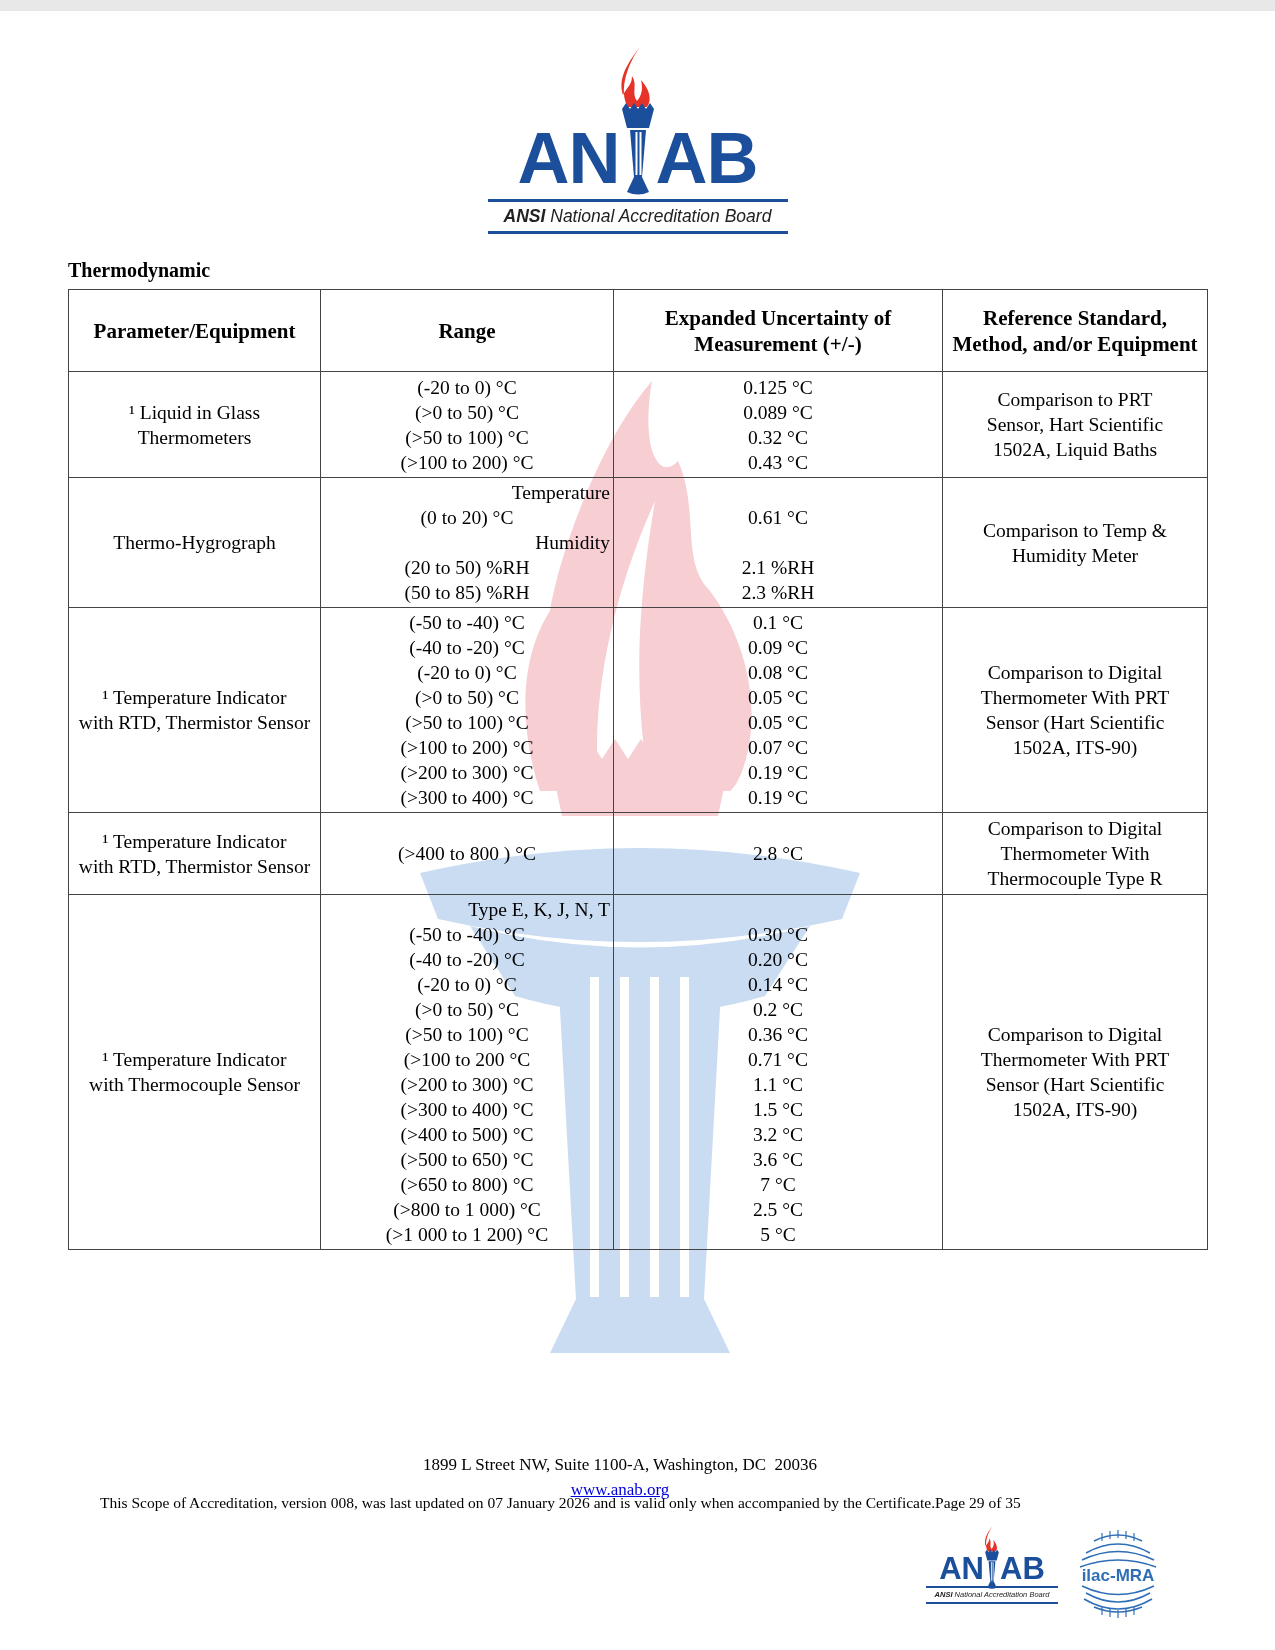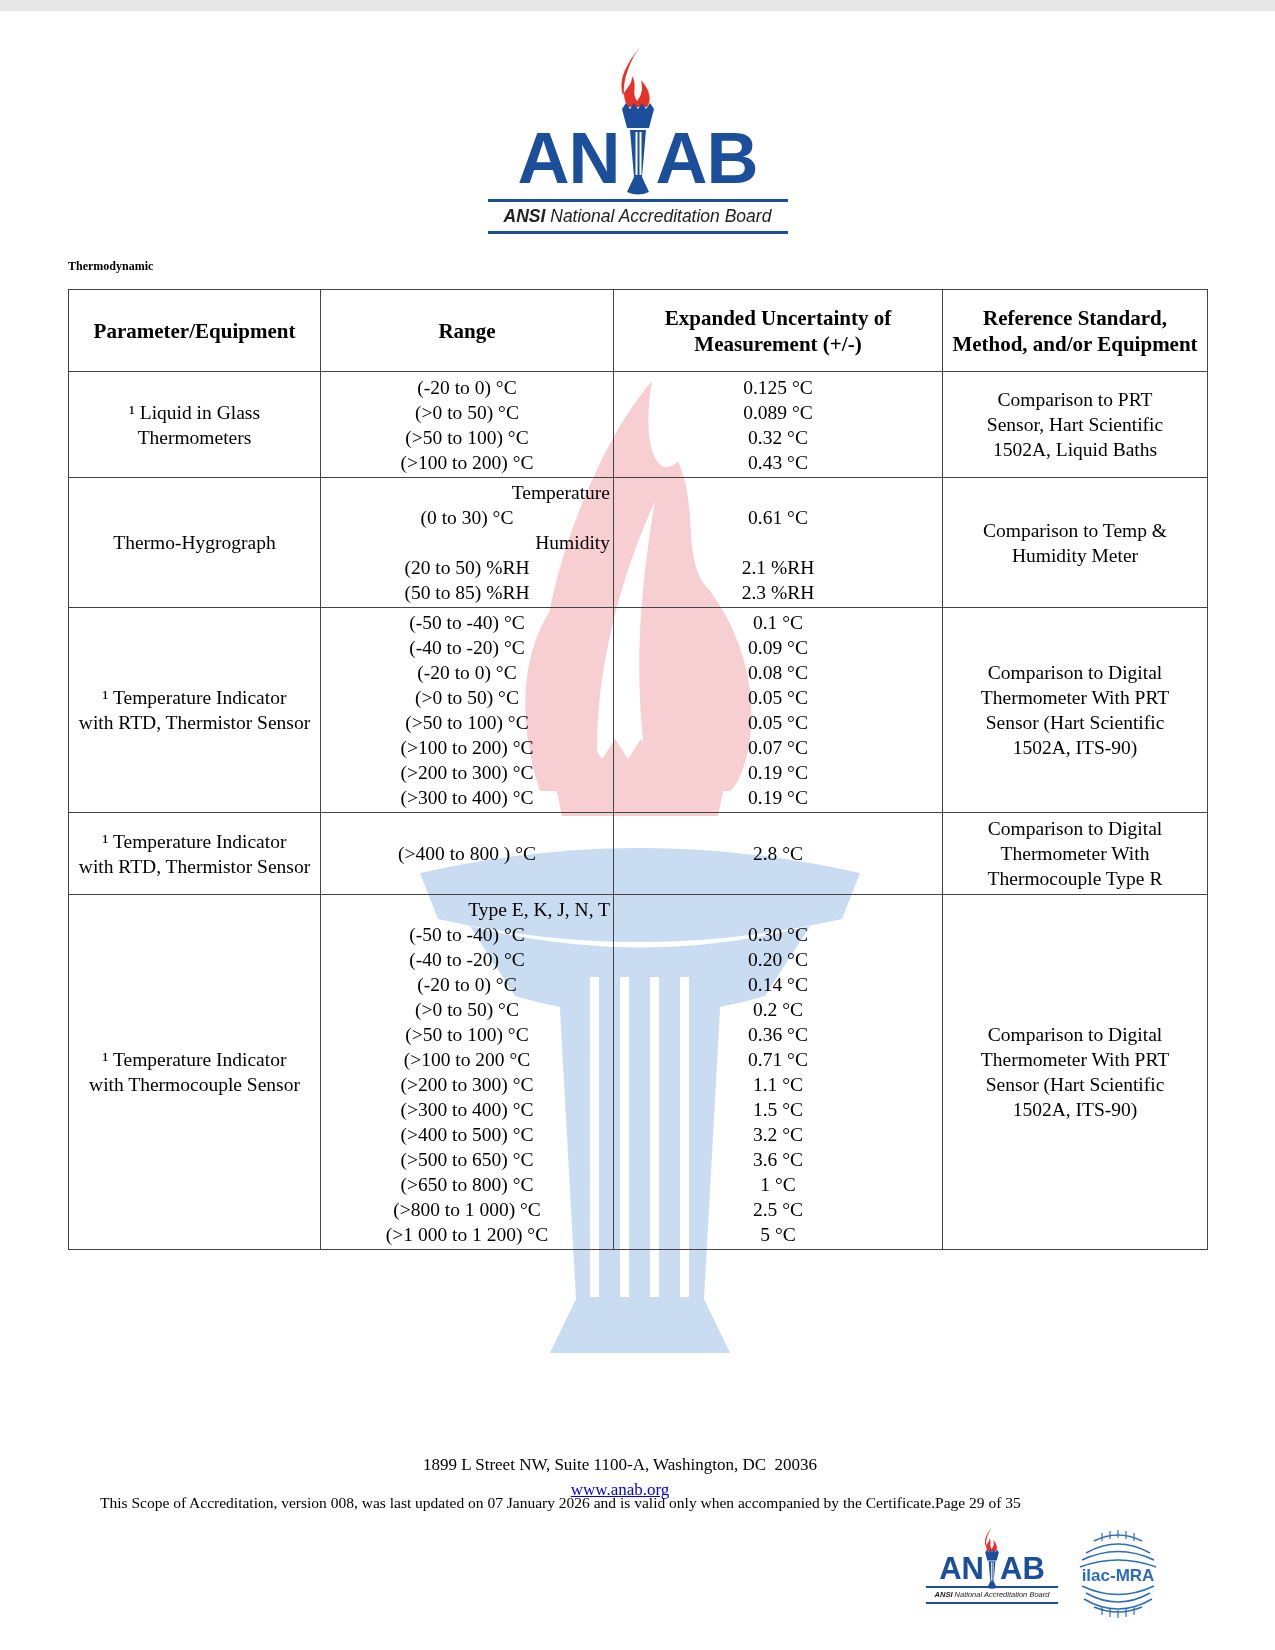--- a/index.html
+++ b/index.html
@@ -13,21 +13,21 @@
   .wordmark{position:absolute;bottom:0;left:0;width:100%;display:flex;justify-content:center;gap:36px;
             font-family:"Liberation Sans",sans-serif;font-weight:700;font-size:72px;line-height:0.92;
             color:#1b4e9b;letter-spacing:-1px;}
   .torch{position:absolute;left:50%;top:-6px;transform:translateX(-50%);z-index:3;}
   .logo-rule{height:3px;background:#1b4e9b;margin-top:8px;}
   .tagline{font-family:"Liberation Sans",sans-serif;font-style:italic;font-size:17.5px;color:#222;
            margin-top:4px;white-space:nowrap;}
   .tagline .b{font-weight:700;}
   .logo-rule2{height:3px;background:#1b4e9b;margin-top:4px;}
   
-  .section-title{position:absolute;left:68px;top:248px;font-size:12px;font-weight:700;z-index:1;}
+  .section-title{position:absolute;left:68px;top:248px;font-size:20px;font-weight:700;z-index:1;}
   .scope-table{position:absolute;left:68px;top:278px;width:1139px;border-collapse:collapse;
                table-layout:fixed;z-index:1;}
   .scope-table col.c1{width:252px}.scope-table col.c2{width:293px}
   .scope-table col.c3{width:329px}.scope-table col.c4{width:265px}
   .scope-table th{border:1px solid #444;font-size:21px;line-height:26px;font-weight:700;
                   text-align:center;padding:4px 8px;background:transparent;}
   .scope-table thead tr{height:82px;}
   .scope-table td{border:1px solid #444;vertical-align:middle;padding:2px 3px;}
   .scope-table tbody tr:nth-child(1){height:106px;}
   .scope-table tbody tr:nth-child(2){height:124px;}
@@ -133,21 +133,21 @@
             <div class="ln">Sensor, Hart Scientific</div>
             <div class="ln">1502A, Liquid Baths</div>
           </td>
         </tr>
         <tr>
           <td>
             <div class="ln">Thermo-Hygrograph</div>
           </td>
           <td>
             <div class="ln l">Temperature</div>
-            <div class="ln">(0 to 30) °C</div>
+            <div class="ln">(0 to 20) °C</div>
             <div class="ln l">Humidity</div>
             <div class="ln">(20 to 50) %RH</div>
             <div class="ln">(50 to 85) %RH</div>
           </td>
           <td>
             <div class="ln">&nbsp;</div>
             <div class="ln">0.61 °C</div>
             <div class="ln">&nbsp;</div>
             <div class="ln">2.1 %RH</div>
             <div class="ln">2.3 %RH</div>
@@ -232,21 +232,21 @@
             <div class="ln">0.30 °C</div>
             <div class="ln">0.20 °C</div>
             <div class="ln">0.14 °C</div>
             <div class="ln">0.2 °C</div>
             <div class="ln">0.36 °C</div>
             <div class="ln">0.71 °C</div>
             <div class="ln">1.1 °C</div>
             <div class="ln">1.5 °C</div>
             <div class="ln">3.2 °C</div>
             <div class="ln">3.6 °C</div>
-            <div class="ln">1 °C</div>
+            <div class="ln">7 °C</div>
             <div class="ln">2.5 °C</div>
             <div class="ln">5 °C</div>
           </td>
           <td>
             <div class="ln">Comparison to Digital</div>
             <div class="ln">Thermometer With PRT</div>
             <div class="ln">Sensor (Hart Scientific</div>
             <div class="ln">1502A, ITS-90)</div>
           </td>
         </tr>

